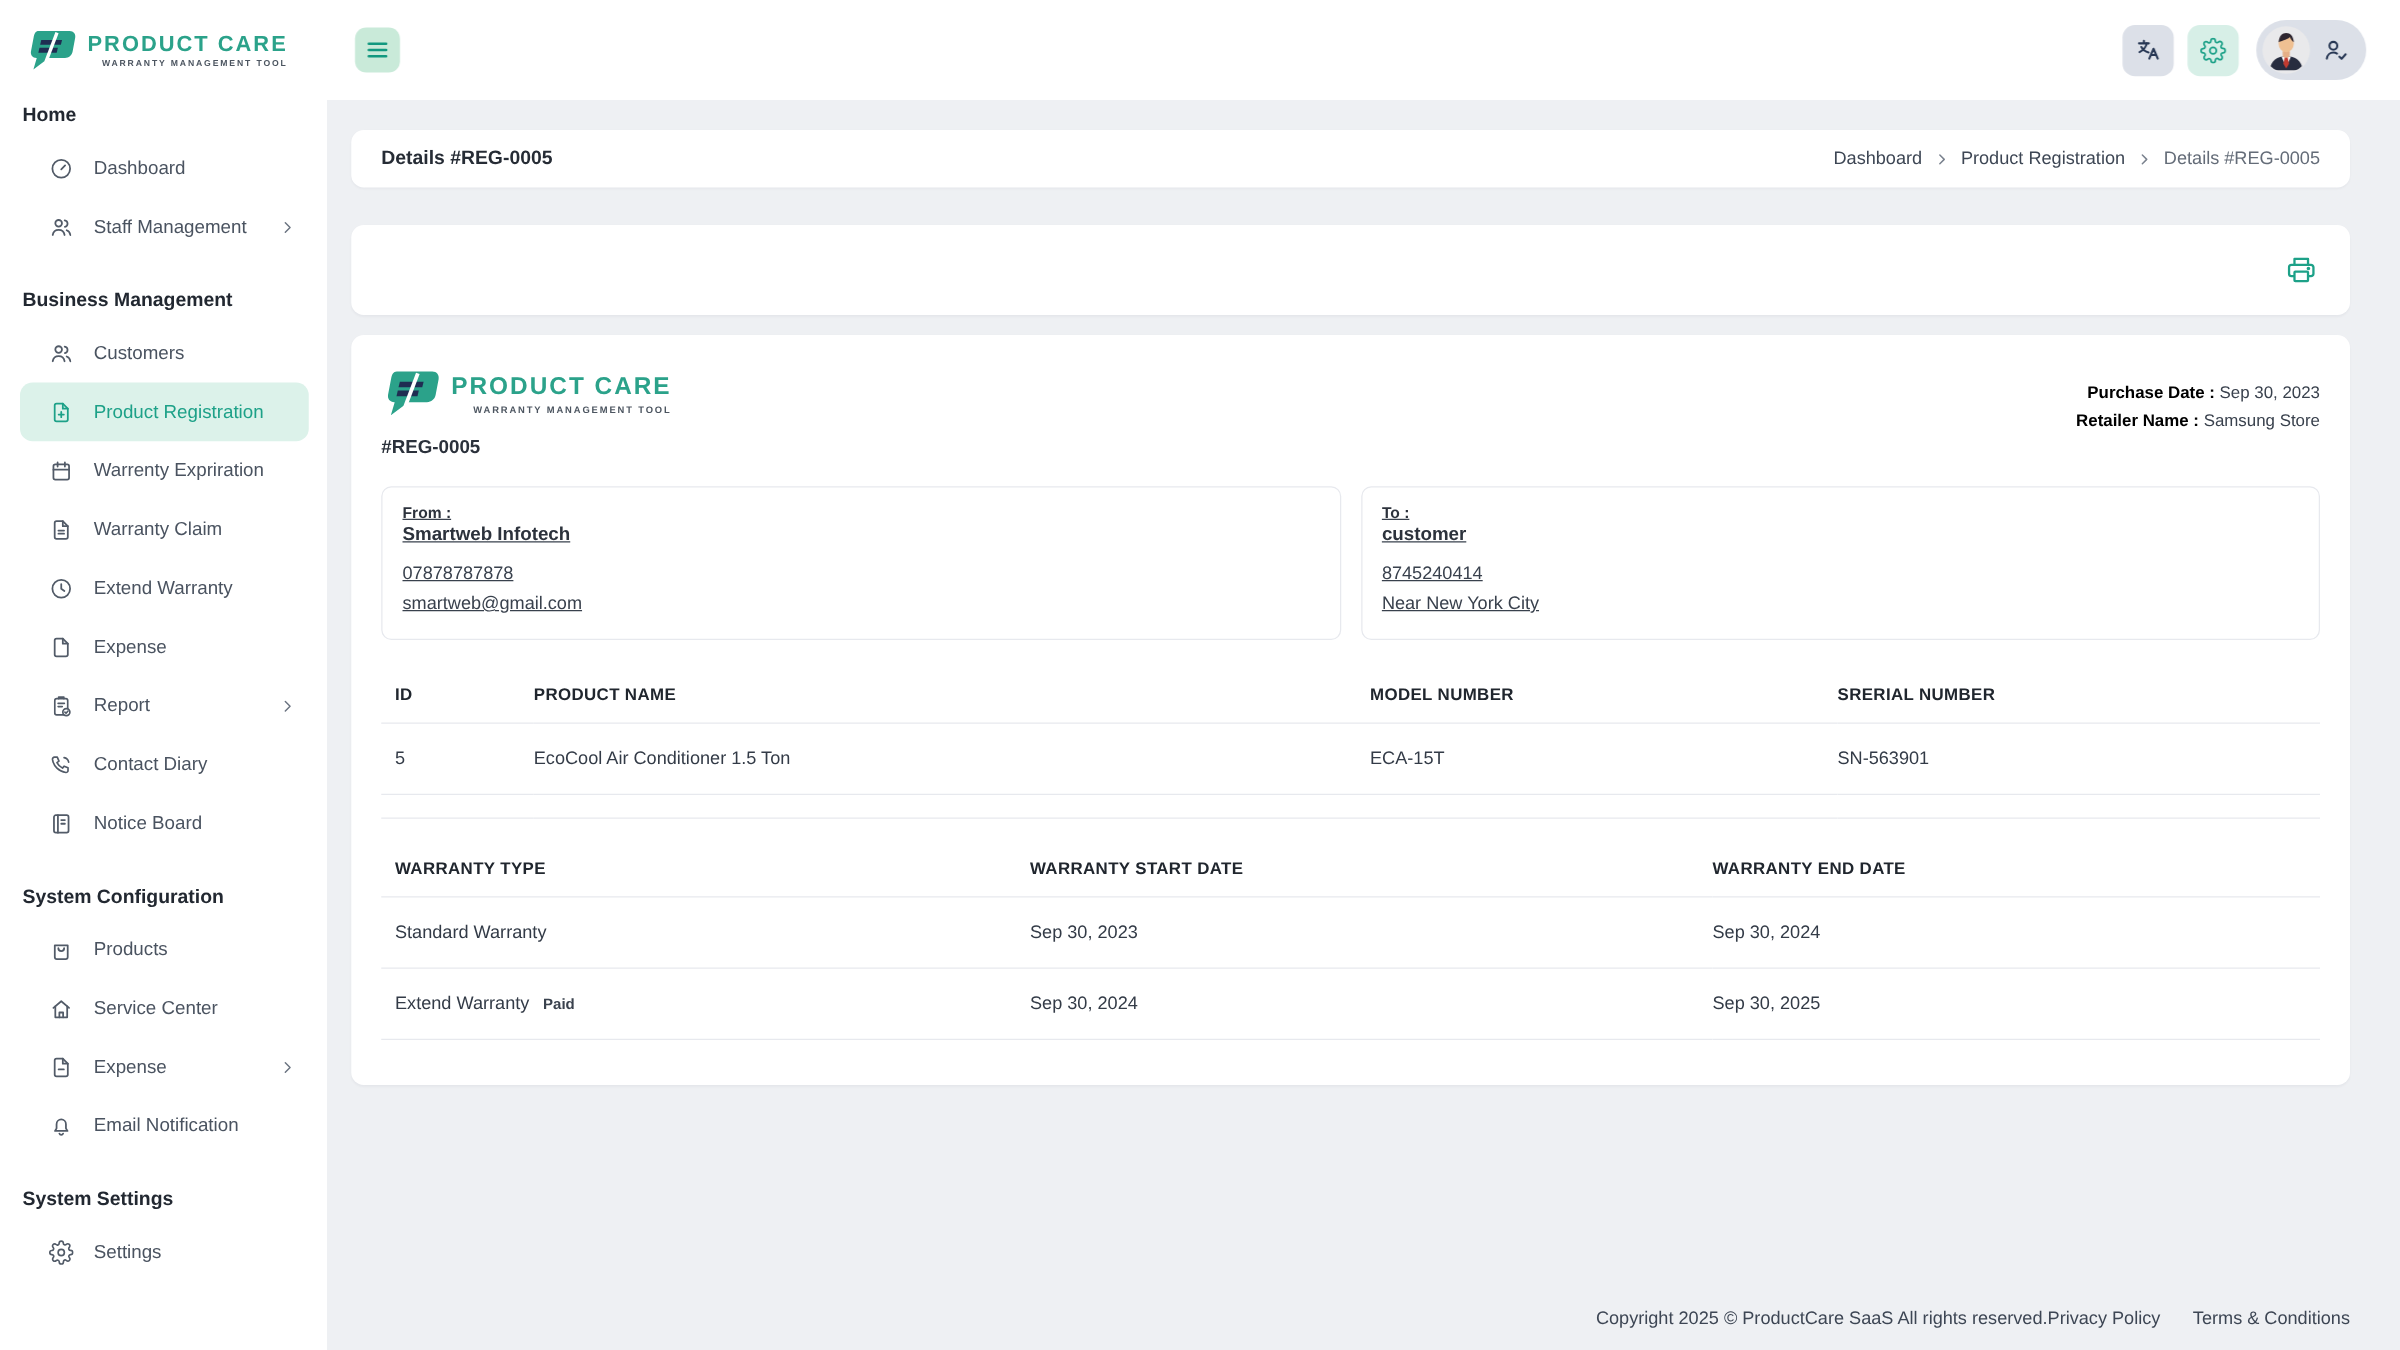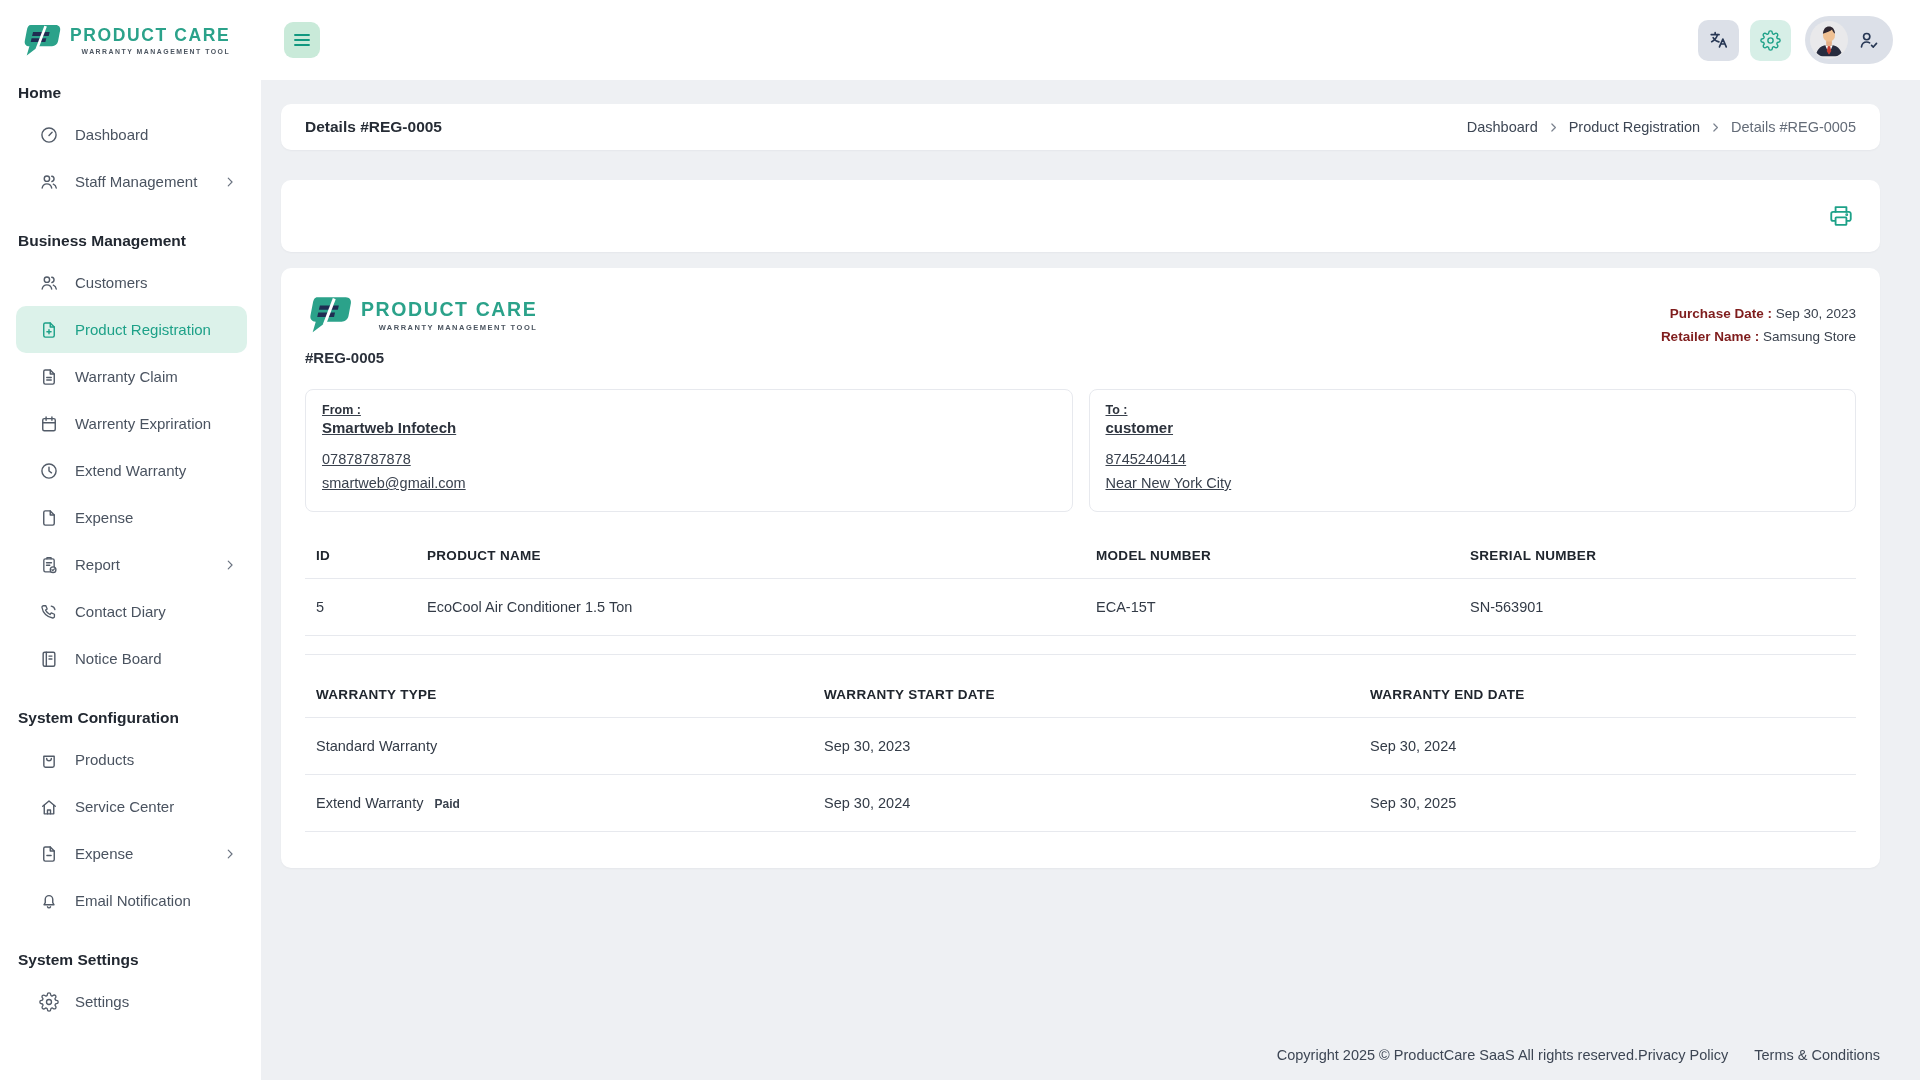--- a/index.html
+++ b/index.html
@@ -65,21 +65,21 @@
   .crumb.current { color:#646c78; cursor:default; }
   .crumb-sep { color:#7a828e; display:flex; }
   .toolbar-card { height:72px; display:flex; align-items:center; justify-content:flex-end; padding:0 26px; margin-bottom:16px; }
   .print-btn { background:none; border:none; color:#1da188; cursor:pointer; display:flex; }
   .invoice-card { padding:26px 24px 36px; }
   .inv-head { display:flex; justify-content:space-between; align-items:flex-start; }
   .inv-brand .brand-name { font-size:19.5px; }
   .inv-brand .brand-tag { font-size:7.5px; }
   .reg-no { margin-top:14px; font-size:15px; font-weight:600; color:#2b313b; }
   .inv-meta { text-align:right; font-size:13.5px; line-height:23px; color:#39414d; padding-top:8px; }
-  .inv-meta b { color:#7f1d1d;padding-left:36px; }
+  .inv-meta b { color:#000000;padding-left:36px; }
   .parties { display:flex; gap:16px; margin-top:23px; }
   .party-box { flex:1; border:1px solid #e7e9ee; border-radius:8px; padding:13px 16px 20px; min-height:117px;text-decoration:underline; }
   .party-label { font-size:12.5px; font-weight:700; color:#2c323c; }
   .party-name { font-size:15px; font-weight:700; color:#2c323c; margin-top:2px; }
   .party-phone { margin-top:15px; font-size:14.5px; }
   .party-line2 { margin-top:8px; font-size:14.5px; }
   table { width:100%; border-collapse:collapse; }
   th { text-align:left; font-size:13.5px; font-weight:700; color:#20262e; letter-spacing:.3px; padding:6px 0 15px; border-bottom:1px solid #e7e9ee; }
   td { font-size:14.5px; color:#333b47; padding:20px 0; border-bottom:1px solid #e7e9ee; }
   th:first-child, td:first-child { padding-left:11px; }
@@ -166,36 +166,36 @@
             <path d="M13.5 3.5v4.8h4.8"></path>
             <path d="M12 11.5v5M9.5 14h5"></path>
           </svg>
       </span>
       <span>Product Registration</span>
     </div>
 
     <div class="nav-item">
       <span class="nav-icon">
         <svg width="20" height="20" viewBox="0 0 24 24" fill="none" stroke="currentColor" stroke-width="1.7" stroke-linecap="round" stroke-linejoin="round">
+            <rect x="4.5" y="5.5" width="15" height="14.5" rx="1.8"></rect>
+            <path d="M8.5 3.5v4M15.5 3.5v4M4.5 10.5h15"></path>
+          </svg>
+      </span>
+      <span>Warrenty Expriration</span>
+    </div>
+
+    <div class="nav-item">
+      <span class="nav-icon">
+        <svg width="20" height="20" viewBox="0 0 24 24" fill="none" stroke="currentColor" stroke-width="1.7" stroke-linecap="round" stroke-linejoin="round">
             <path d="M13.5 3.5H7.5a1.8 1.8 0 0 0-1.8 1.8v13.4a1.8 1.8 0 0 0 1.8 1.8h9a1.8 1.8 0 0 0 1.8-1.8V8.3z"></path>
             <path d="M13.5 3.5v4.8h4.8"></path>
             <path d="M9.3 12.5h5.4M9.3 15.5h5.4"></path>
           </svg>
       </span>
       <span>Warranty Claim</span>
-    </div>
-
-    <div class="nav-item">
-      <span class="nav-icon">
-        <svg width="20" height="20" viewBox="0 0 24 24" fill="none" stroke="currentColor" stroke-width="1.7" stroke-linecap="round" stroke-linejoin="round">
-            <rect x="4.5" y="5.5" width="15" height="14.5" rx="1.8"></rect>
-            <path d="M8.5 3.5v4M15.5 3.5v4M4.5 10.5h15"></path>
-          </svg>
-      </span>
-      <span>Warrenty Expriration</span>
     </div>
 
     <div class="nav-item">
       <span class="nav-icon">
         <svg width="20" height="20" viewBox="0 0 24 24" fill="none" stroke="currentColor" stroke-width="1.7" stroke-linecap="round" stroke-linejoin="round">
             <circle cx="12" cy="12" r="8.5"></circle>
             <path d="M12 7.5V12l3 2.2"></path>
           </svg>
       </span>
       <span>Extend Warranty</span>

